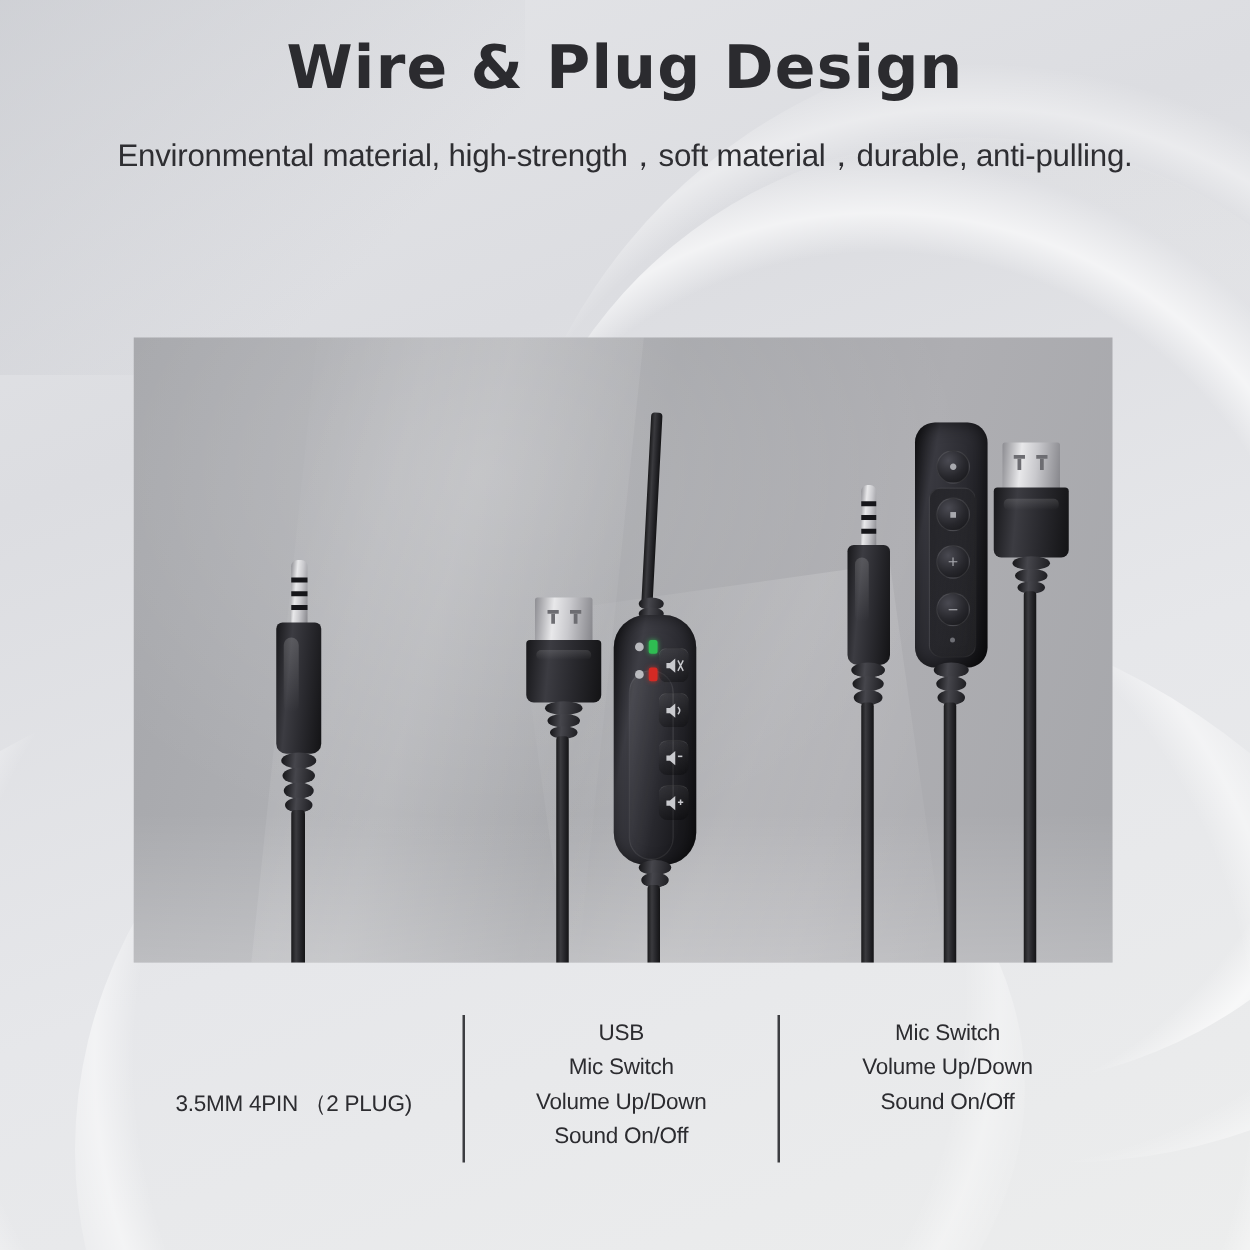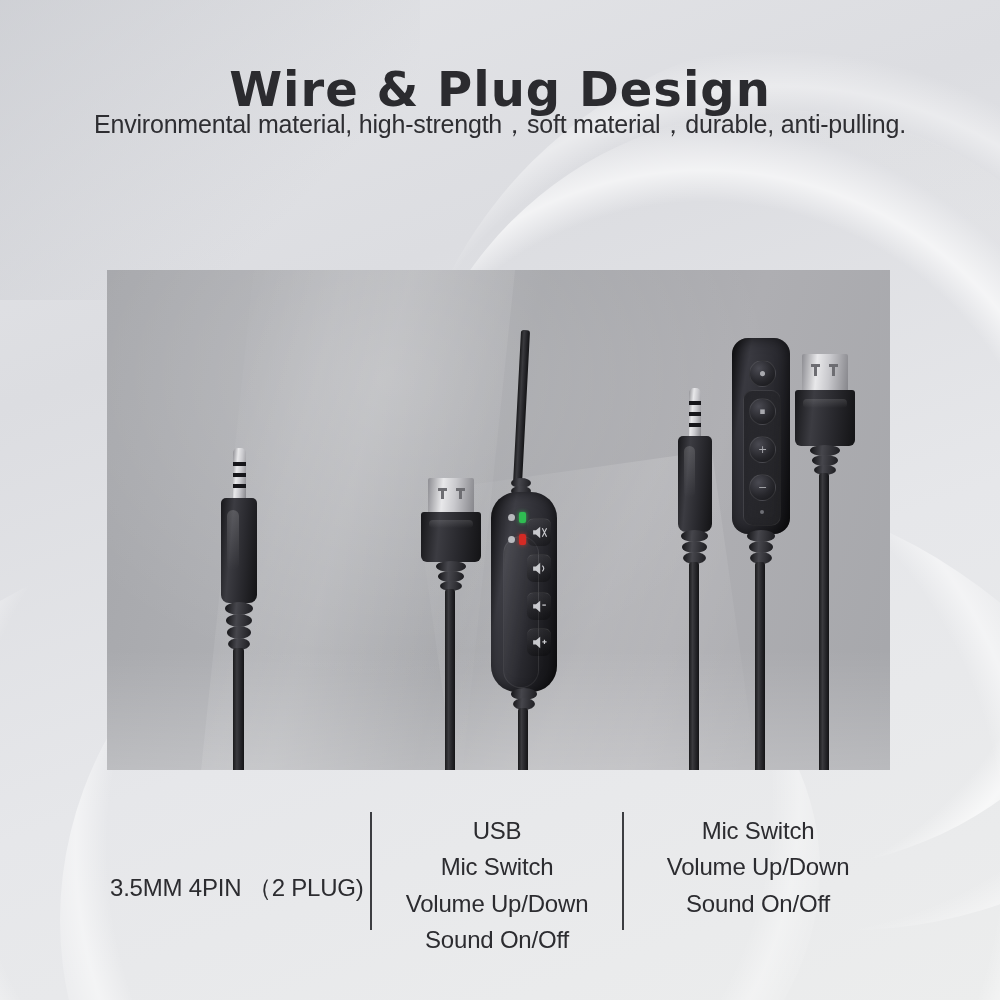--- a/index.html
+++ b/index.html
@@ -67,21 +67,20 @@
   
   .title {
     position: absolute;
     left: 0; right: 0; top: 26px;
     text-align: center;
     font-size: 48px;
     font-weight: bold;
     letter-spacing: 1px;
     color: #2b2b2f;
     font-family: "DejaVu Sans", sans-serif;
-    margin-top: 35px;
   }
   .subtitle {
     position: absolute;
     left: 0; right: 0; top: 108px;
     text-align: center;
     font-size: 25px;
     color: #2e2e32;
     letter-spacing: -0.2px;
     font-family: "Liberation Sans", sans-serif;
   }
@@ -227,21 +226,21 @@
   }
   .divider {
     position: absolute;
     width: 2px;
     background: #3c3d41;
   }
   .cap-col {
     position: absolute;
     text-align: center;
     color: #2c2c30;
-    font-size: 24px;
+    font-size: 18px;
     line-height: 1.52;
     font-family: "Liberation Sans", sans-serif;
     letter-spacing: -0.2px;
   }
   .cap-col div { white-space: nowrap; }
 </style>
 </head>
 <body>
 
 <div id="page">

